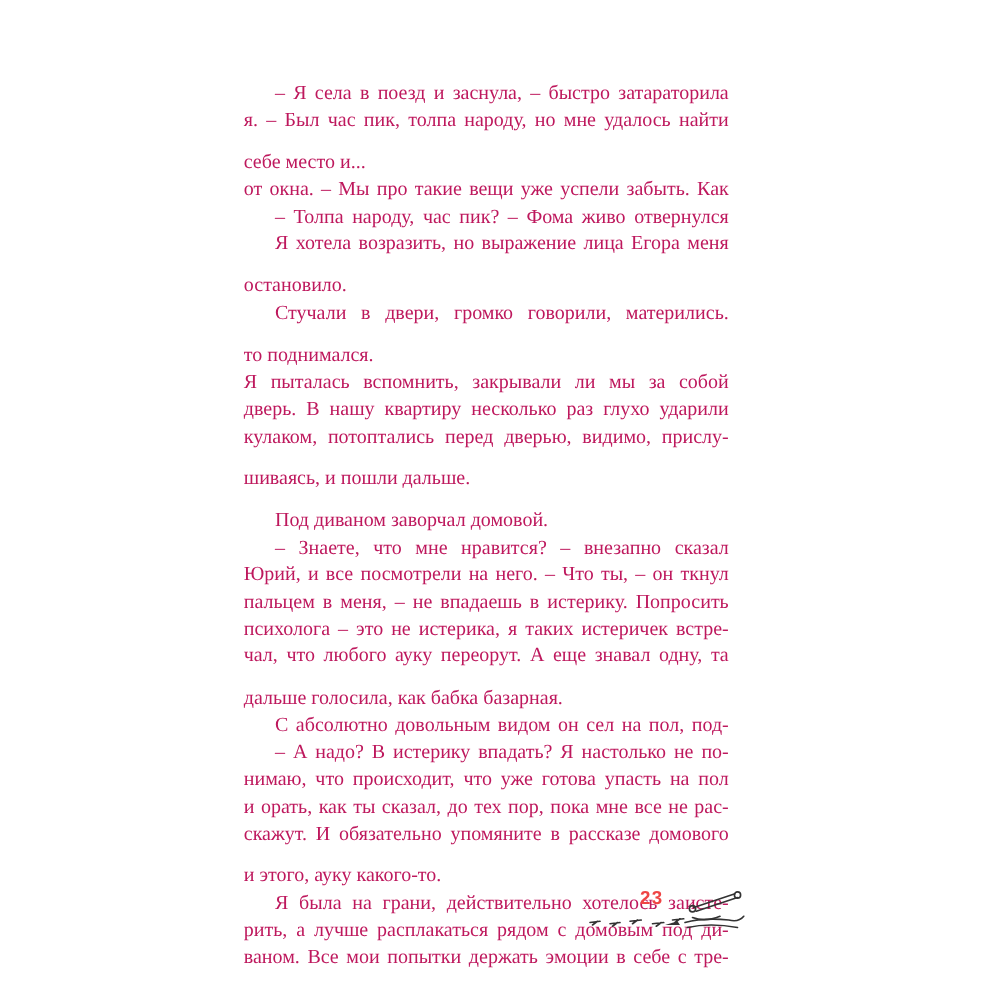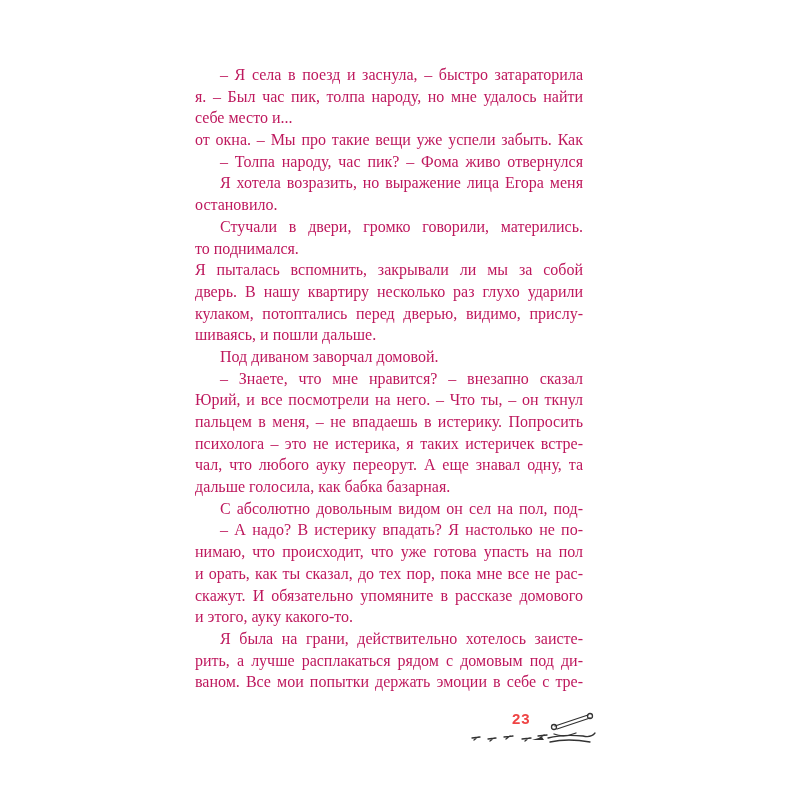--- a/index.html
+++ b/index.html
@@ -20,21 +20,21 @@
       color: #be185d;
     }
     .line {
       display: block;
       white-space: nowrap;
       height: 21.7px;
       text-align: justify;
       text-align-last: justify;
     }
     .line.indent { padding-left: 25px; }
-    .line.last { text-align-last: left; }
+    .line.last { text-align-last: left; margin-top: 12px; }
     .folio {
       position: absolute;
       left: 512px;
       top: 710px;
       font-family: Liberation Sans, sans-serif;
       font-size: 15px;
       letter-spacing: 1px;
       color: #ef4444;
       font-weight: bold;
     }

